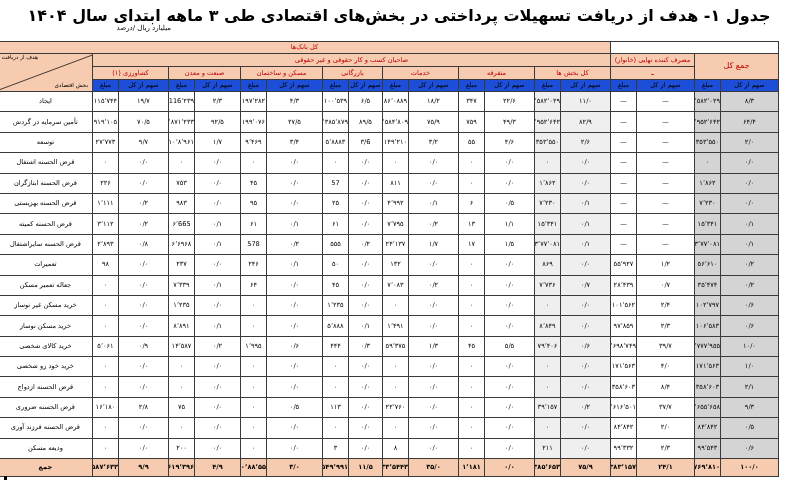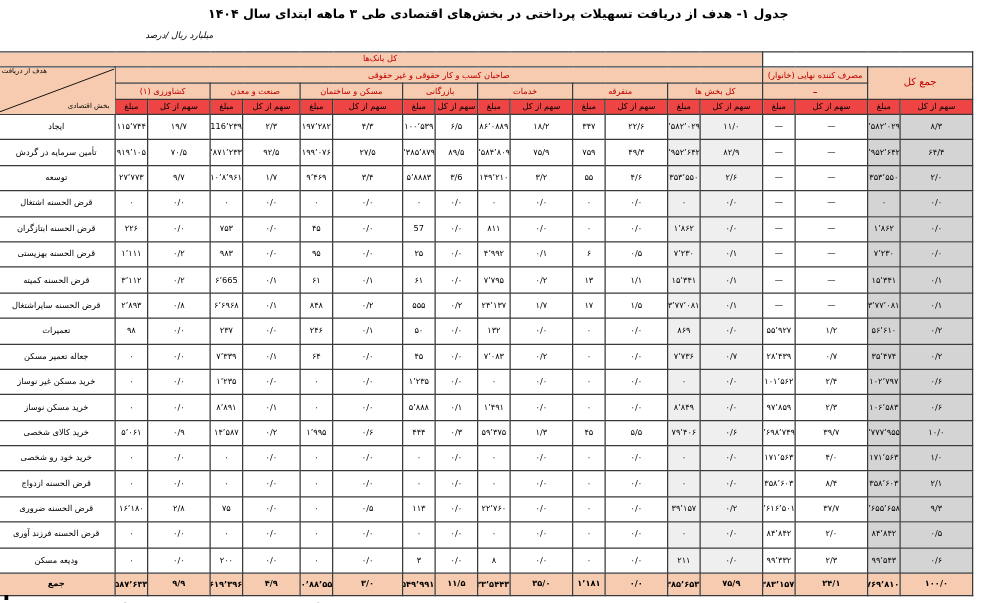--- a/index.html
+++ b/index.html
@@ -18,34 +18,33 @@
 
   
   .title-bar {
     width: 100%;
     text-align: center;
     padding-top: 6px;
     height: 24px;
     box-sizing: border-box;
   }
   .title-bar .title-text {
-    font-size: 10px;
+    font-size: 16px;
     font-weight: bold;
     letter-spacing: 0px;
     white-space: nowrap;
     direction: rtl;
   }
 
   
   .unit-row {
     position: relative;
     height: 13px;
     width: 760px;
     margin: 0 auto;
-    font-style: italic;
   }
   .unit-caption {
     position: absolute;
     right: 608px;
     top: 0px;
     font-size: 7px;
     color: #000;
     white-space: nowrap;
   }
 
@@ -83,21 +82,21 @@
     font-weight: bold;
   }
   .band-mid td {
     background: #f6cbaf;
     height: 12px;
     font-size: 6.8px;
     color: #c00000;
     font-weight: bold;
   }
   .band-sub td {
-    background: #ef4444;
+    background: #1d4ed8;
     height: 11px;
     font-size: 6.2px;
     color: #000000;
   }
 
   td.nb { border: none; background: #ffffff !important; }
 
   
   td.corner {
     background: #f6cbaf;
@@ -418,21 +417,21 @@
           <td class="num dash">—</td>
           <td class="num lightgrey">۰/۱</td>
           <td class="num lightgrey">۳٬۷۷٬۰۸۱</td>
           <td class="num">۱/۵</td>
           <td class="num">۱۷</td>
           <td class="num">۱/۷</td>
           <td class="num">۲۴٬۱۳۷</td>
           <td class="num">۰/۲</td>
           <td class="num">۵۵۵</td>
           <td class="num">۰/۲</td>
-          <td class="num">۸۴۸</td>
+          <td class="num">578</td>
           <td class="num">۰/۱</td>
           <td class="num">۶٬۶۹۶۸</td>
           <td class="num">۰/۸</td>
           <td class="num">۲٬۸۹۳</td>
           <td class="rowlabel">قرض الحسنه سایراشتغال</td>
         </tr>
         <tr>
           <td class="num grey">۰/۲</td>
           <td class="num grey">۵۶٬۶۱۰</td>
           <td class="num">۱/۲</td>

